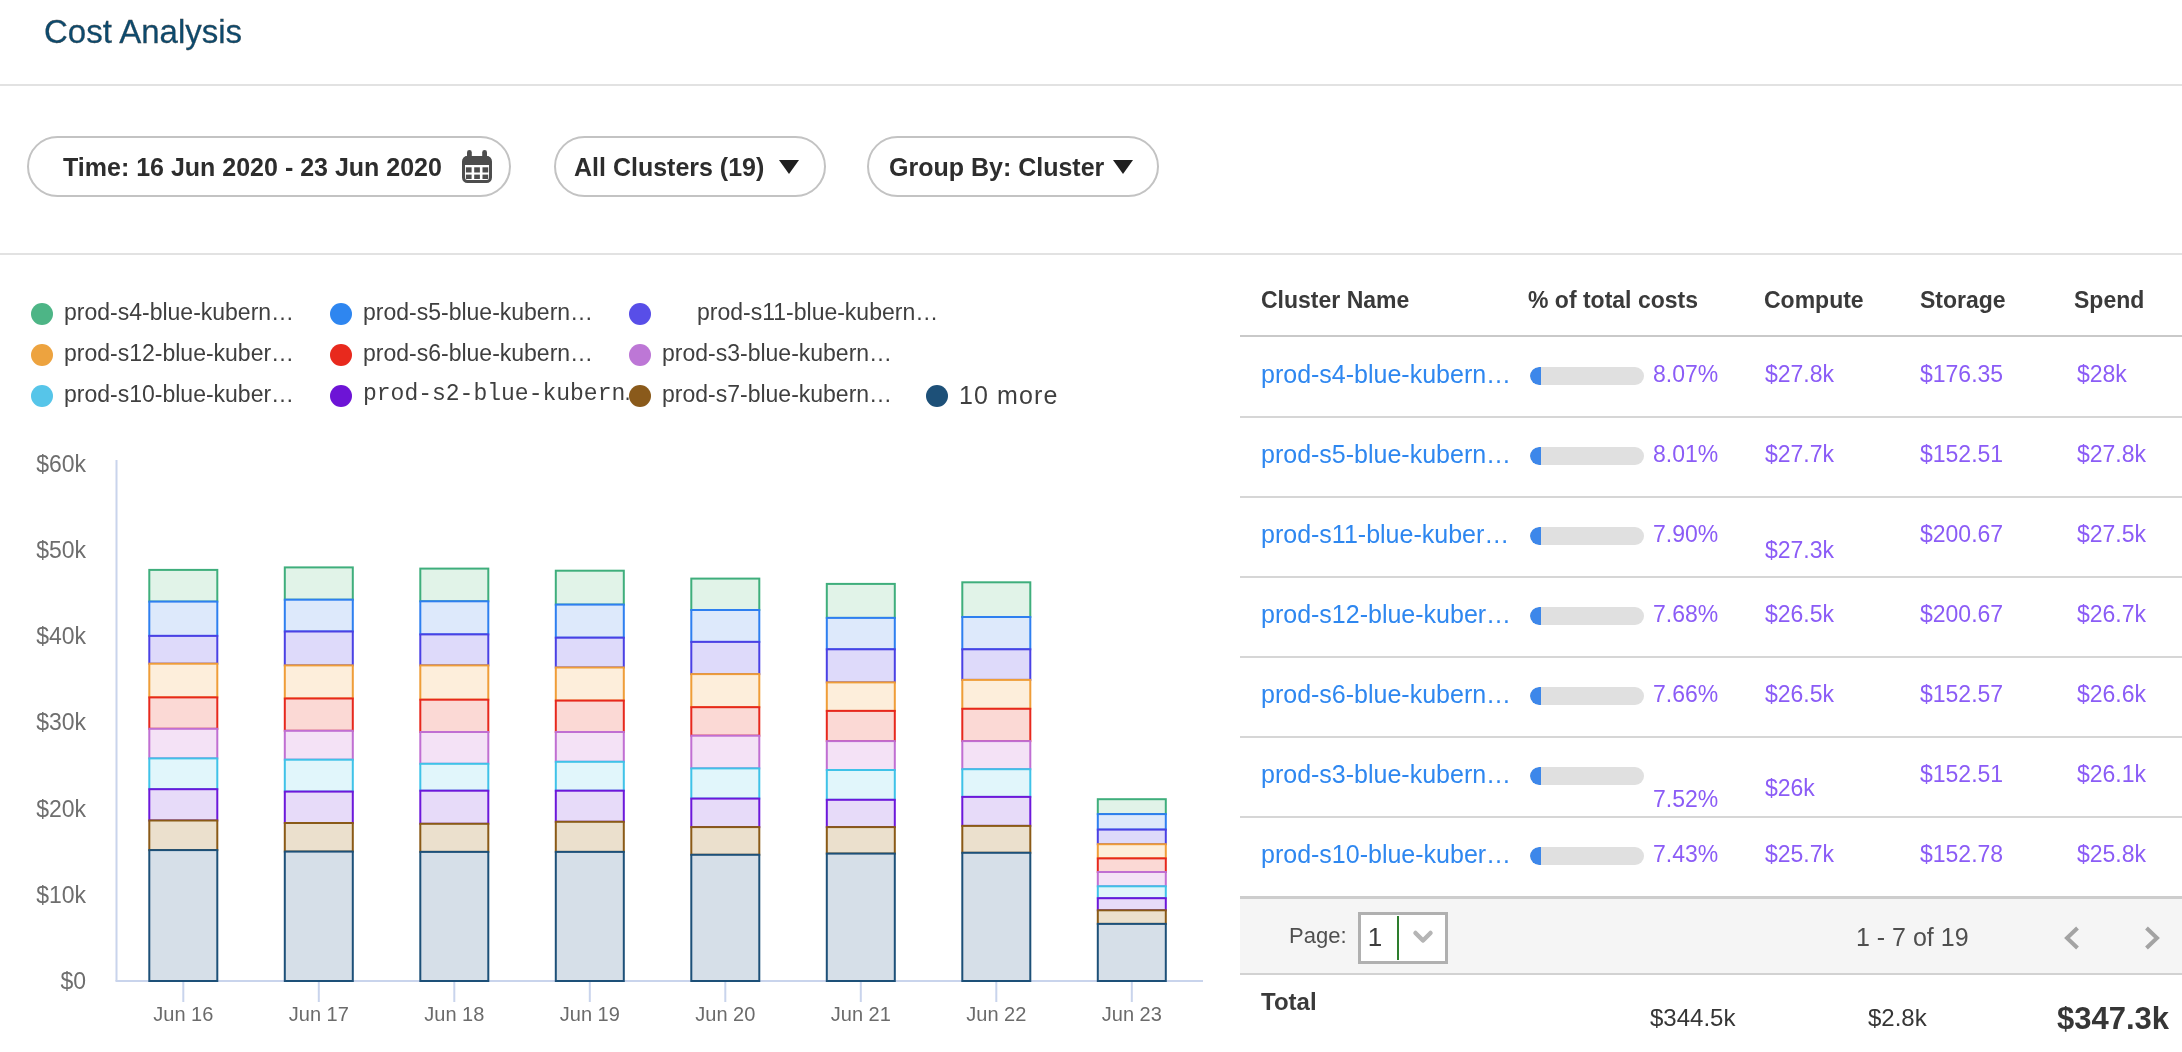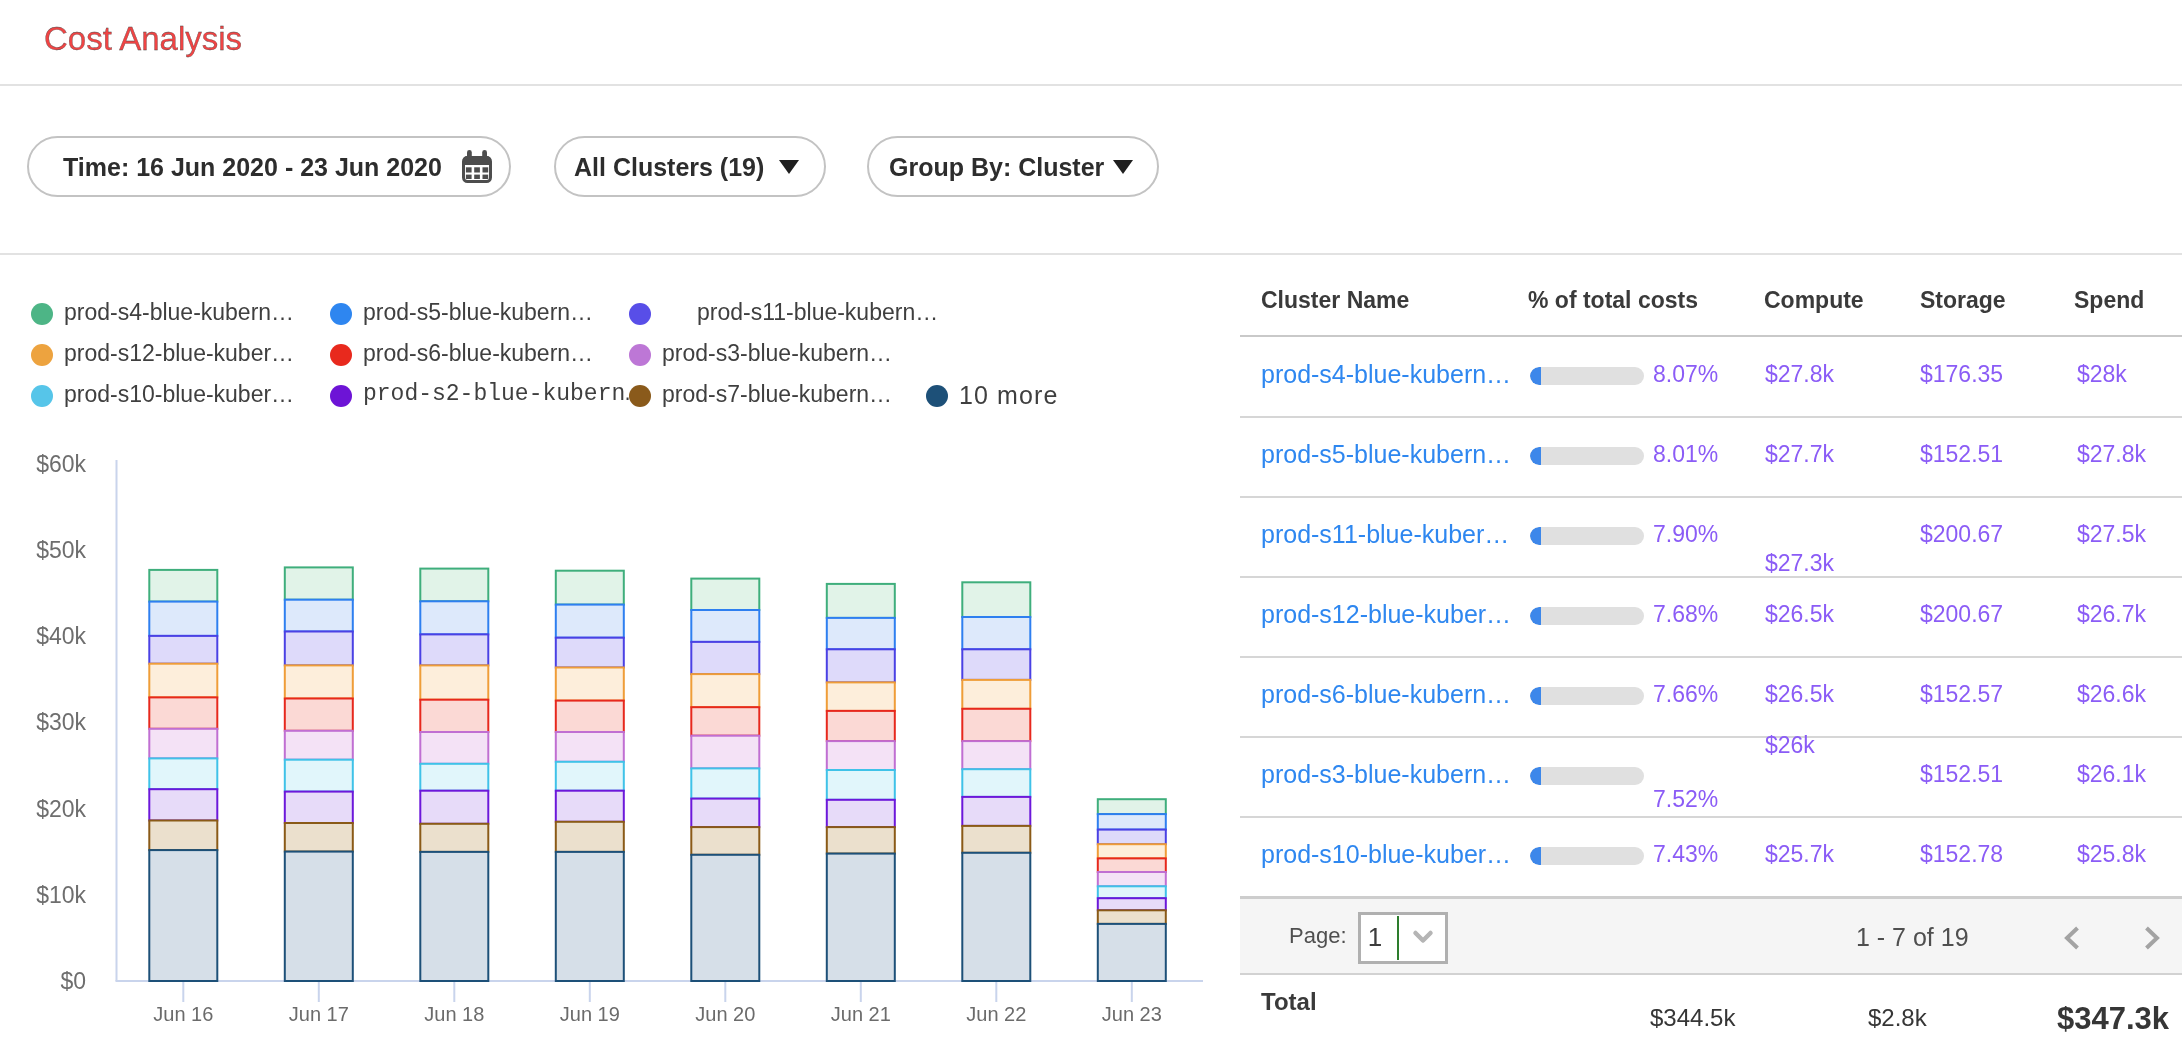--- a/index.html
+++ b/index.html
@@ -12,21 +12,21 @@
 .ptxt { position:absolute; font-size:25px; font-weight:bold; color:#2d2d2d; white-space:nowrap; }
 .caret { position:absolute; width:0; height:0; border-left:10px solid transparent; border-right:10px solid transparent; border-top:14px solid #1f1f1f; }
 .th { position:absolute; font-size:23px; font-weight:bold; color:#3a3a3a; white-space:nowrap; }
 .lnk { position:absolute; font-size:25px; color:#2e87f0; white-space:nowrap; }
 .val { position:absolute; font-size:23px; color:#8b5cf6; white-space:nowrap; }
 .pbar { position:absolute; width:114px; height:18px; border-radius:9px; background:#e0e0e0; overflow:hidden; }
 .pfill { width:11px; height:18px; border-radius:9px 0 0 9px; background:#3d87ea; }
 </style>
 </head>
 <body>
-<div class="abs" style="left:44px;top:20px;font-size:33px;color:#ef4444;-webkit-text-stroke:0.3px #464646;">Cost Analysis</div>
+<div class="abs" style="left:44px;top:13px;font-size:33px;color:#0c4a6e;-webkit-text-stroke:0.3px #464646;">Cost Analysis</div>
 <div class="hr" style="left:0;top:84px;width:2182px;background:#e2e2e2"></div>
 
 <div class="pill" style="left:27px;top:136px;width:484px"></div>
 <div class="ptxt" style="left:63px;top:153px">Time: 16 Jun 2020 - 23 Jun 2020</div>
 <svg class="abs" style="left:462px;top:150px" width="30" height="33" viewBox="0 0 30 33">
   <rect x="5" y="0" width="4.8" height="11" rx="2.4" fill="#4d4d4d"></rect>
   <rect x="20.2" y="0" width="4.8" height="11" rx="2.4" fill="#4d4d4d"></rect>
   <rect x="1.5" y="7.5" width="27" height="24" rx="4" fill="#ffffff" stroke="#4d4d4d" stroke-width="3"></rect>
   <path d="M5 6 H25 Q28.5 6 28.5 9.5 V15 H1.5 V9.5 Q1.5 6 5 6 Z" fill="#4d4d4d"></path>
   <rect x="3.9" y="17.3" width="5.7" height="5.2" fill="#4d4d4d"></rect>
@@ -198,21 +198,21 @@
 <div class="val" style="left:1653px;top:441px">8.01%</div>
 <div class="val" style="left:1765px;top:441px">$27.7k</div>
 <div class="val" style="left:1920px;top:441px">$152.51</div>
 <div class="val" style="left:2077px;top:441px">$27.8k</div>
 <div class="hr" style="left:1240px;top:496px;width:942px"></div>
 <div class="lnk" style="left:1261px;top:520px">prod-s11-blue-kuber…</div>
 <div class="pbar" style="left:1530px;top:527px">
     <div class="pfill"></div>
   </div>
 <div class="val" style="left:1653px;top:521px">7.90%</div>
-<div class="val" style="left:1765px;top:550px">$27.3k</div>
+<div class="val" style="left:1765px;top:537px">$27.3k</div>
 <div class="val" style="left:1920px;top:521px">$200.67</div>
 <div class="val" style="left:2077px;top:521px">$27.5k</div>
 <div class="hr" style="left:1240px;top:576px;width:942px"></div>
 <div class="lnk" style="left:1261px;top:600px">prod-s12-blue-kuber…</div>
 <div class="pbar" style="left:1530px;top:607px">
     <div class="pfill"></div>
   </div>
 <div class="val" style="left:1653px;top:601px">7.68%</div>
 <div class="val" style="left:1765px;top:601px">$26.5k</div>
 <div class="val" style="left:1920px;top:601px">$200.67</div>
@@ -225,21 +225,21 @@
 <div class="val" style="left:1653px;top:681px">7.66%</div>
 <div class="val" style="left:1765px;top:681px">$26.5k</div>
 <div class="val" style="left:1920px;top:681px">$152.57</div>
 <div class="val" style="left:2077px;top:681px">$26.6k</div>
 <div class="hr" style="left:1240px;top:736px;width:942px"></div>
 <div class="lnk" style="left:1261px;top:760px">prod-s3-blue-kubern…</div>
 <div class="pbar" style="left:1530px;top:767px">
     <div class="pfill"></div>
   </div>
 <div class="val" style="left:1653px;top:786px">7.52%</div>
-<div class="val" style="left:1765px;top:732px">$26k</div>
+<div class="val" style="left:1765px;top:775px">$26k</div>
 <div class="val" style="left:1920px;top:761px">$152.51</div>
 <div class="val" style="left:2077px;top:761px">$26.1k</div>
 <div class="hr" style="left:1240px;top:816px;width:942px"></div>
 <div class="lnk" style="left:1261px;top:840px">prod-s10-blue-kuber…</div>
 <div class="pbar" style="left:1530px;top:847px">
     <div class="pfill"></div>
   </div>
 <div class="val" style="left:1653px;top:841px">7.43%</div>
 <div class="val" style="left:1765px;top:841px">$25.7k</div>
 <div class="val" style="left:1920px;top:841px">$152.78</div>

